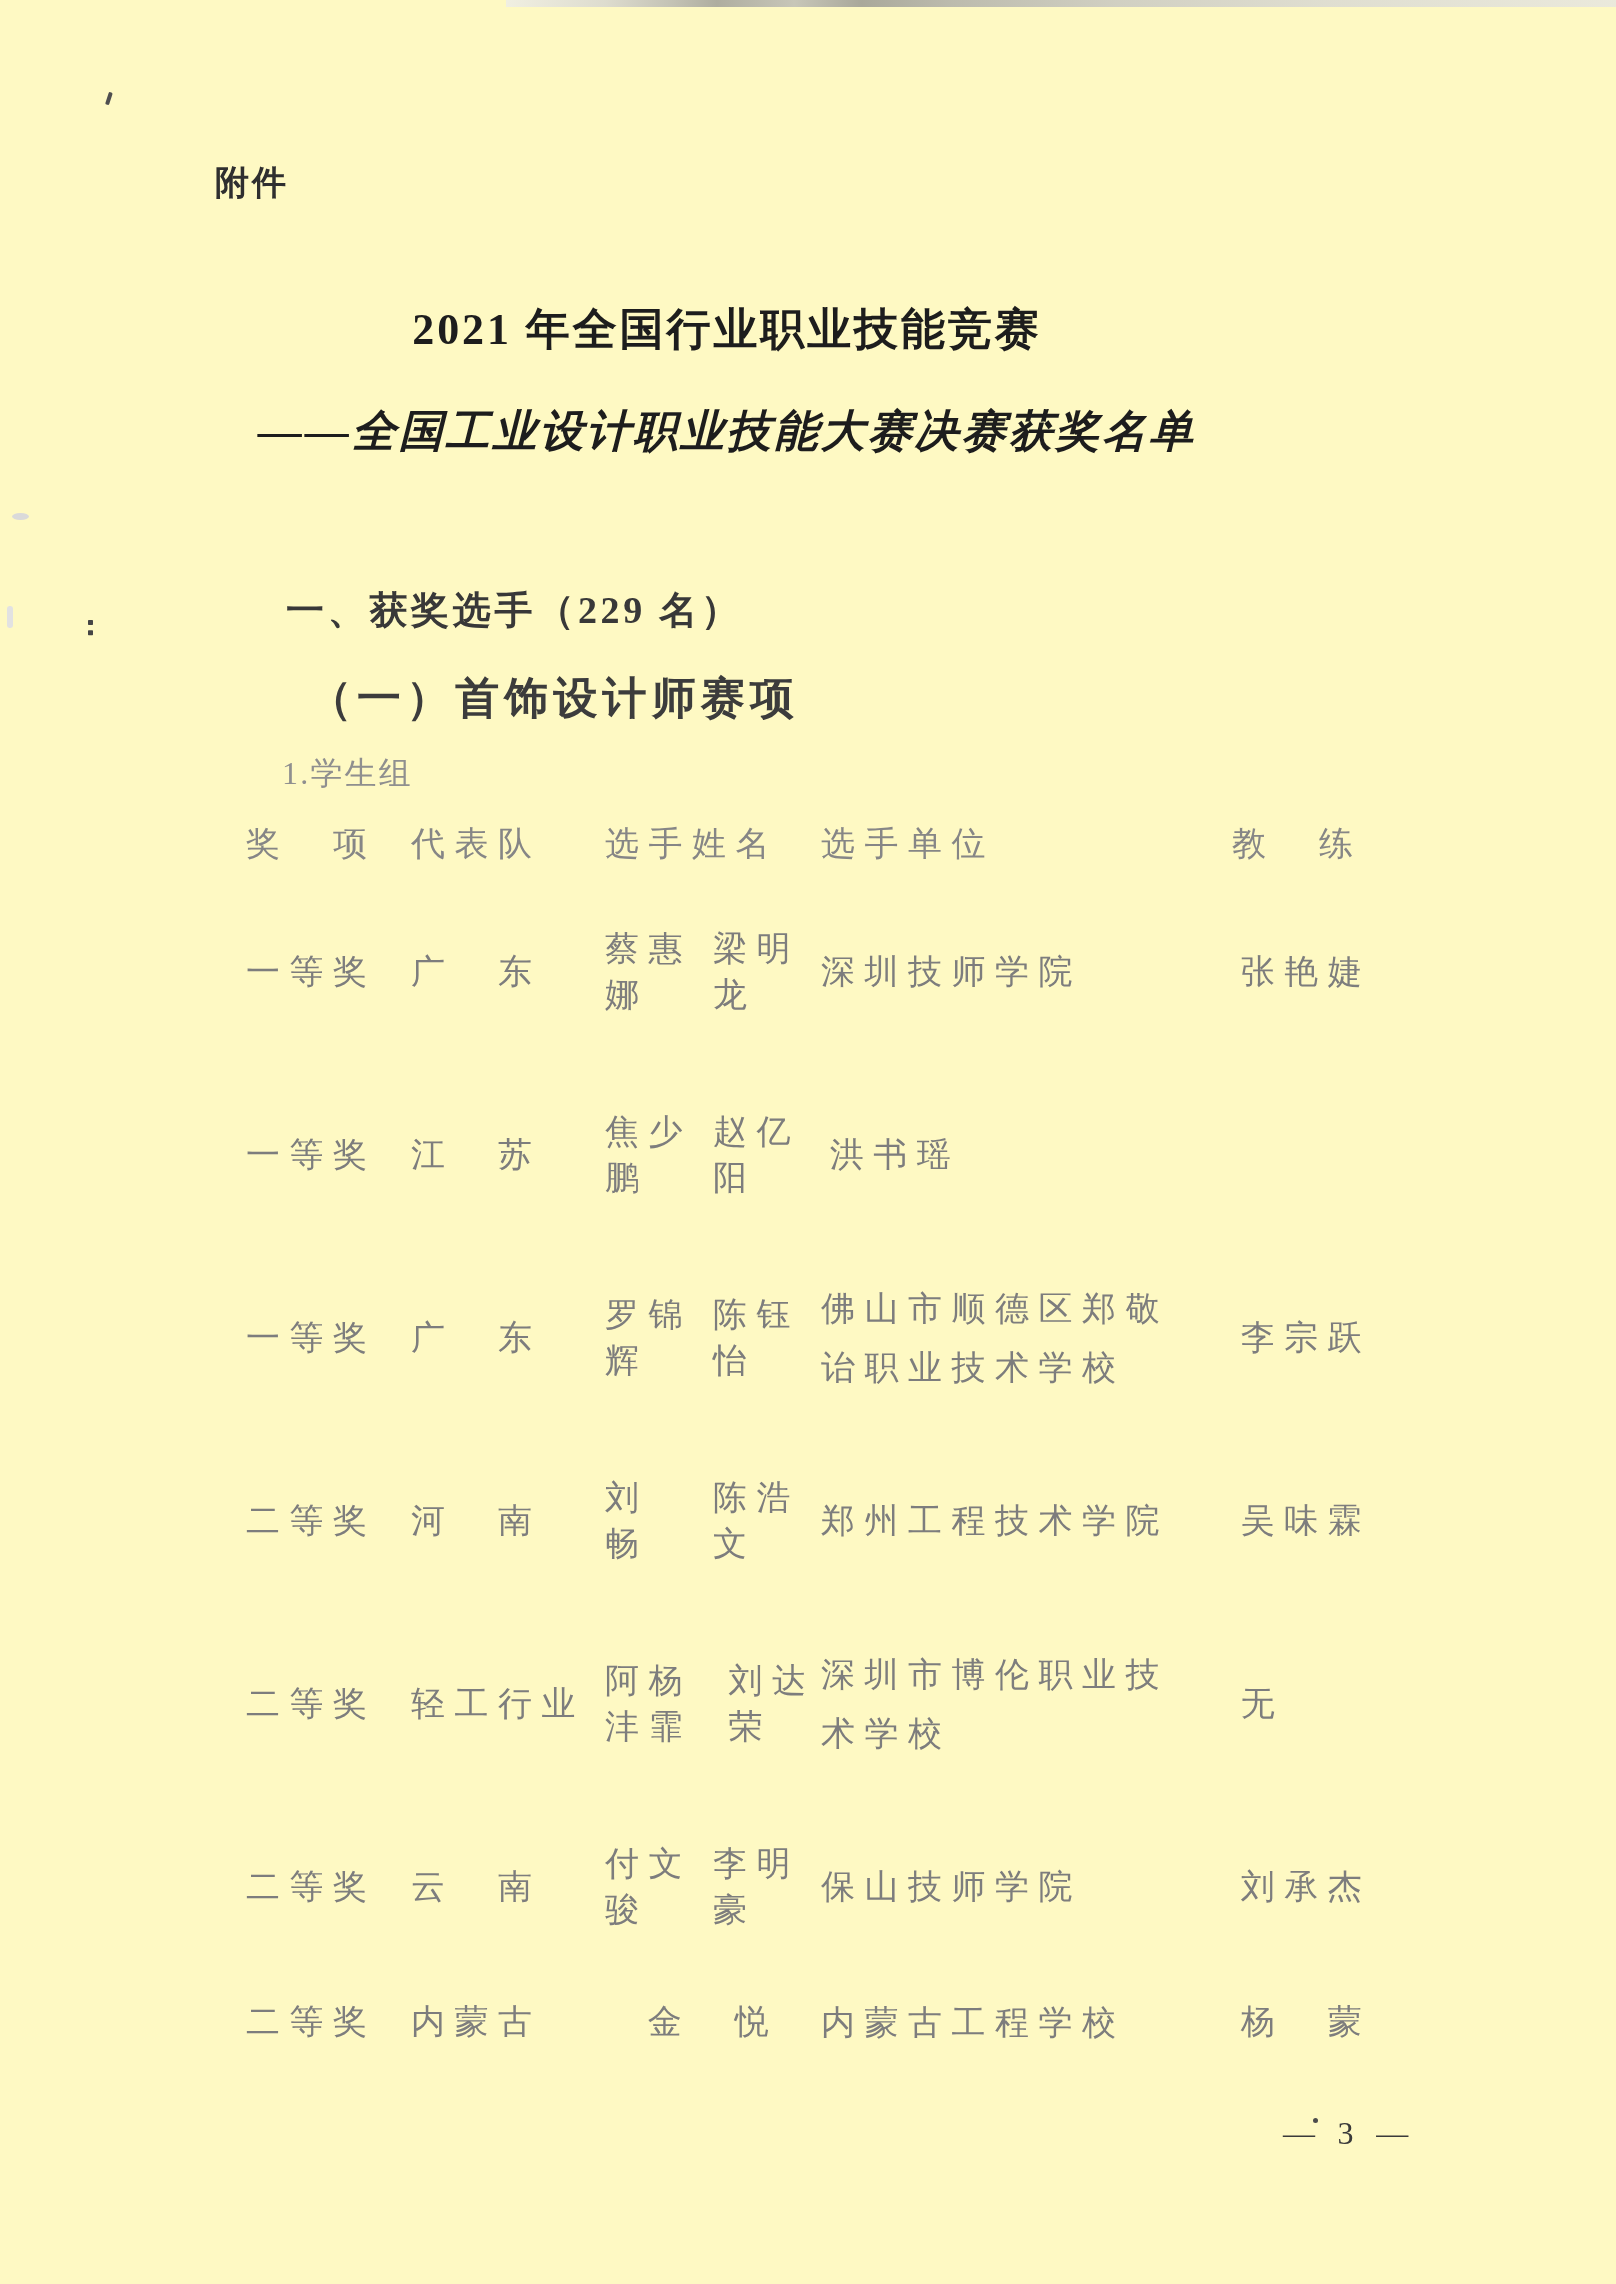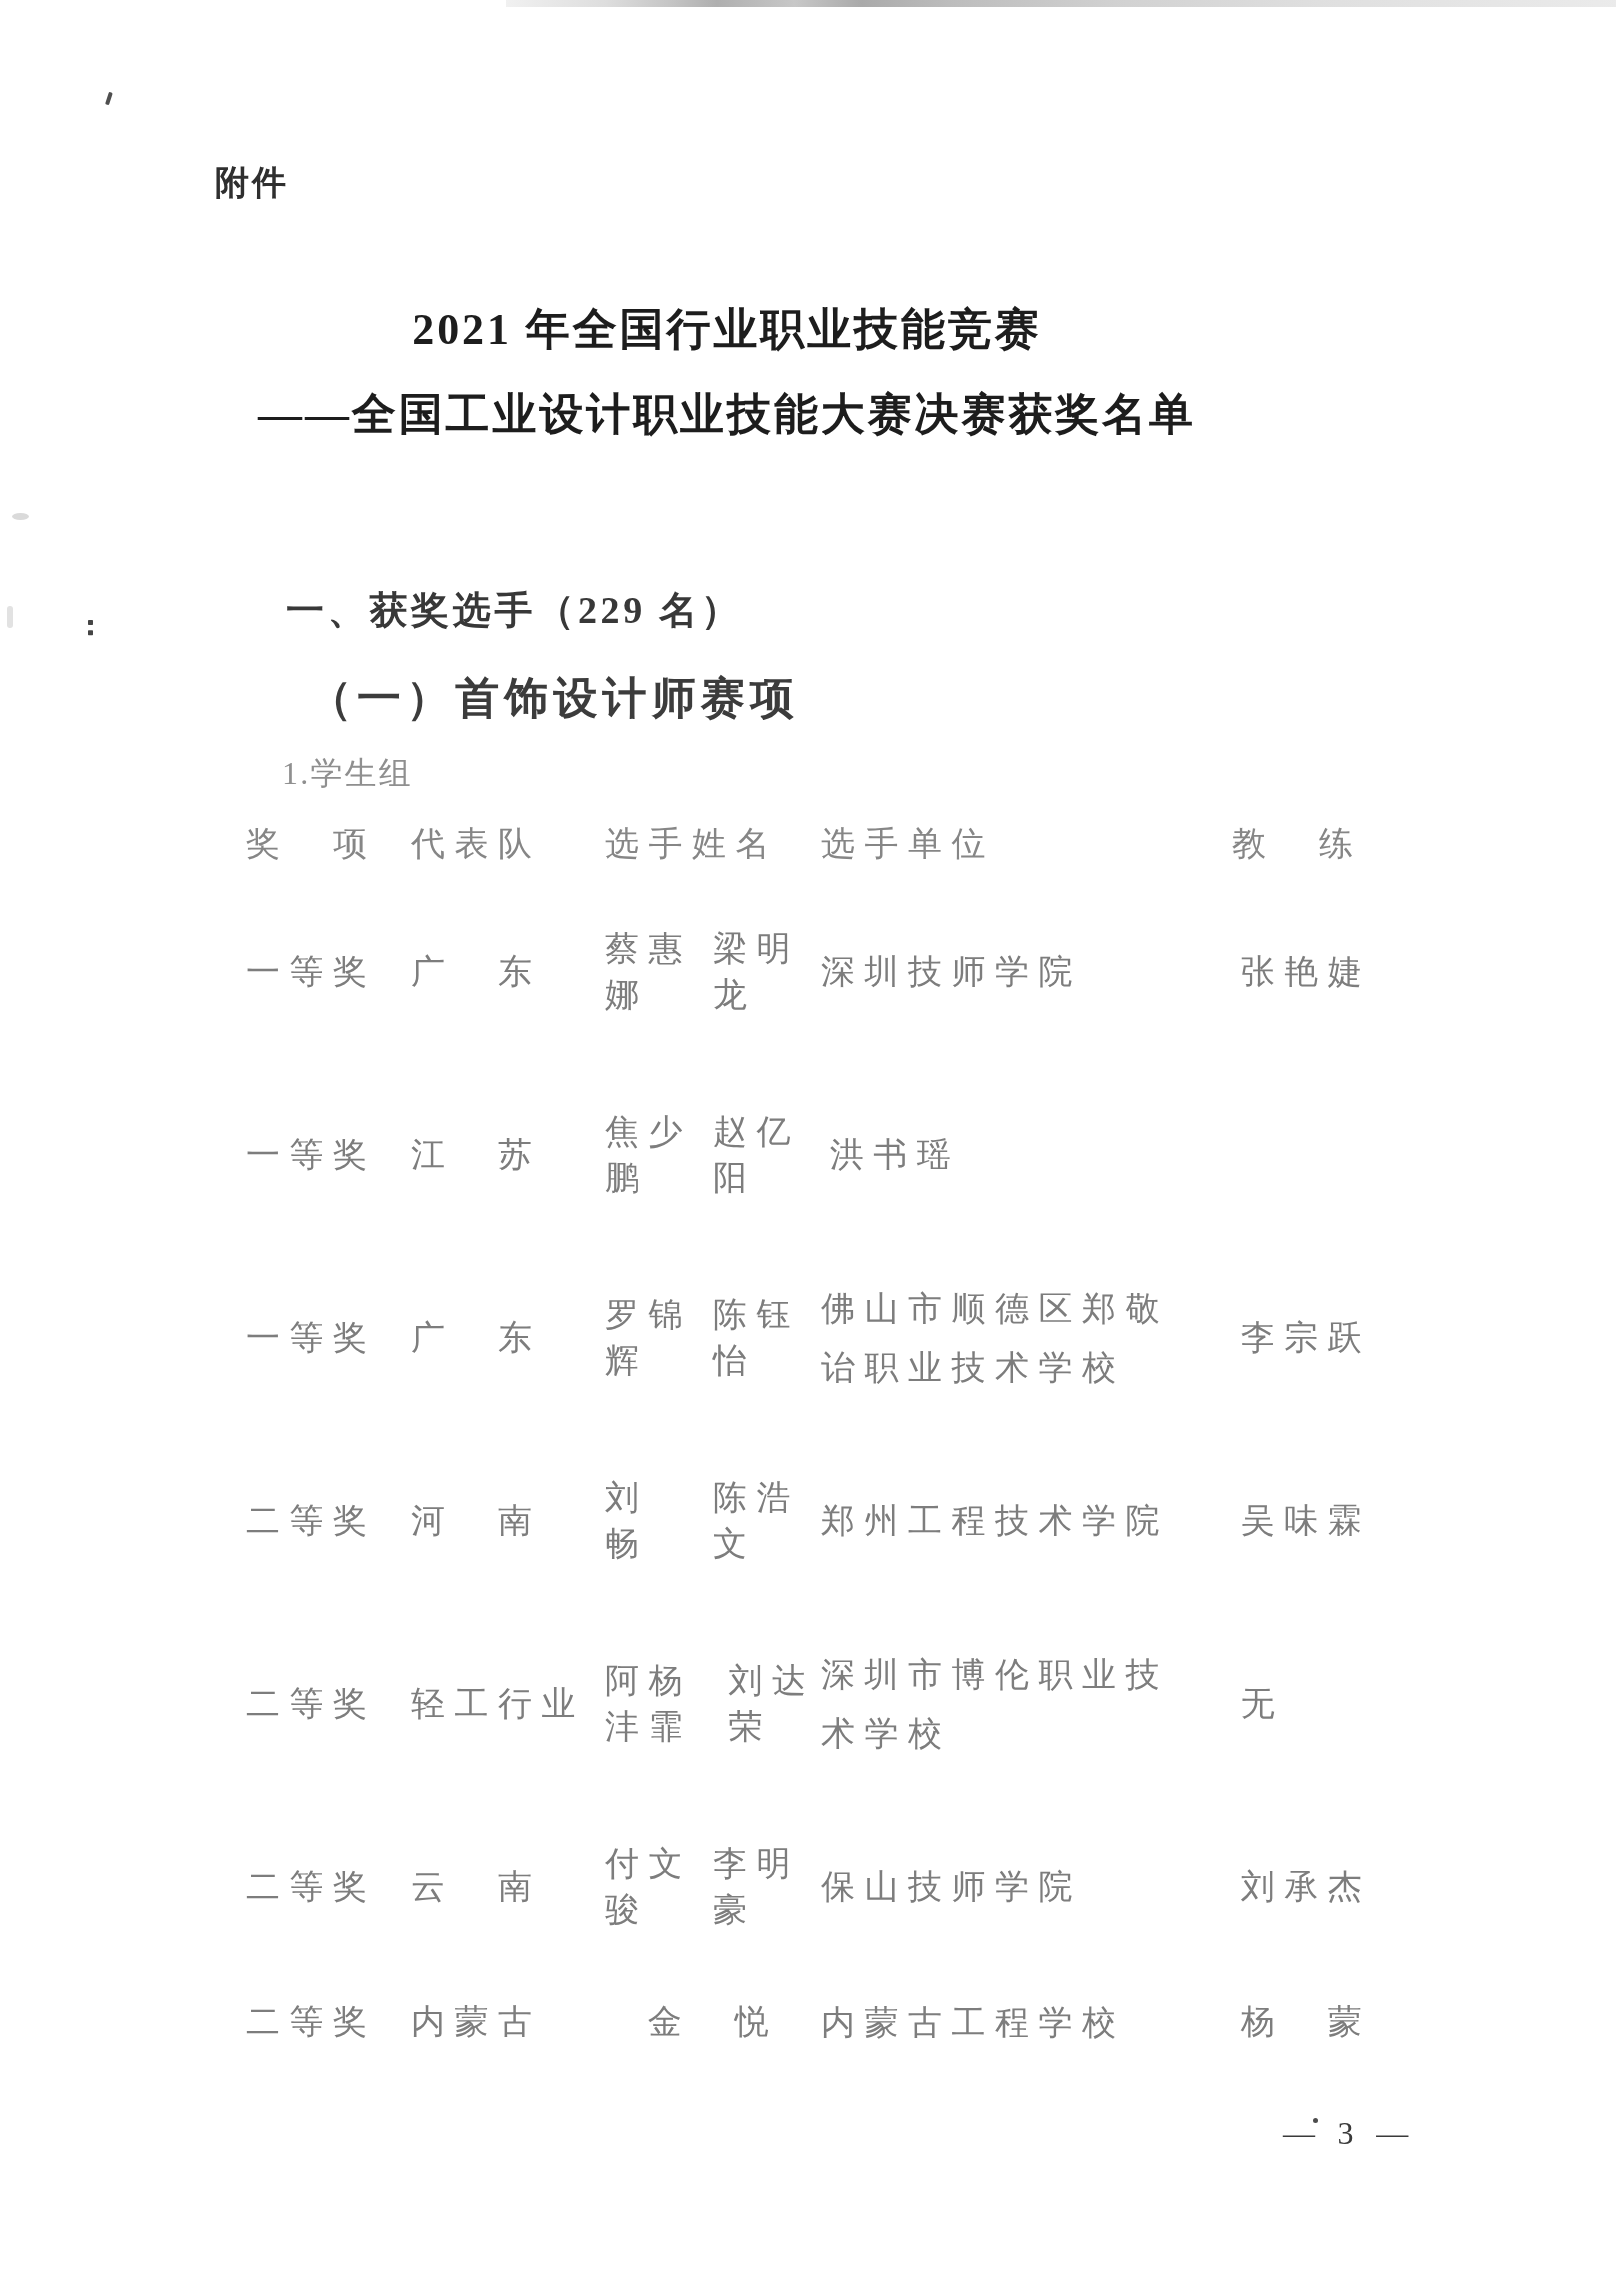--- a/index.html
+++ b/index.html
@@ -1,36 +1,36 @@
 <!DOCTYPE html>
 <html style="font-size:11.7px"><head>
 <meta charset="utf-8">
 <style>
   html,body{margin:0;padding:0;background:#e9e9e9;}
   .page{
     position:relative;
     width:1616px;height:2284px;
     margin:0 auto;
-    background:#ffffff;
+    background:#fef9c3;
     font-family:"Liberation Serif","DejaVu Serif",serif;
     color:#7d7d7d;
     overflow:hidden;
   }
   
   .attachment{
     position:absolute;left:215px;top:160px;
     font-size:34px;font-weight:600;color:#2f2f2f;letter-spacing:2.9px;
   }
   .title-block{
     position:absolute;left:0;top:308px;width:1403px;
     padding-left:51px;box-sizing:border-box;
     text-align:center;color:#1d1d1d;
   }
   .title-line{font-size:44px;font-weight:700;letter-spacing:2.9px;line-height:1.0;}
-  .title-line + .title-line{margin-top:41px;}
+  .title-line + .title-line{margin-top:58px;font-style:italic;}
   .section-heading{
     position:absolute;left:286px;top:585px;
     font-size:38px;font-weight:700;color:#383838;letter-spacing:3.7px;
   }
   .subsection-heading{
     position:absolute;left:308px;top:669px;
     font-size:44px;font-weight:600;color:#3c3c3c;letter-spacing:5.1px;
   }
   .group-heading{
     position:absolute;left:282px;top:752px;

